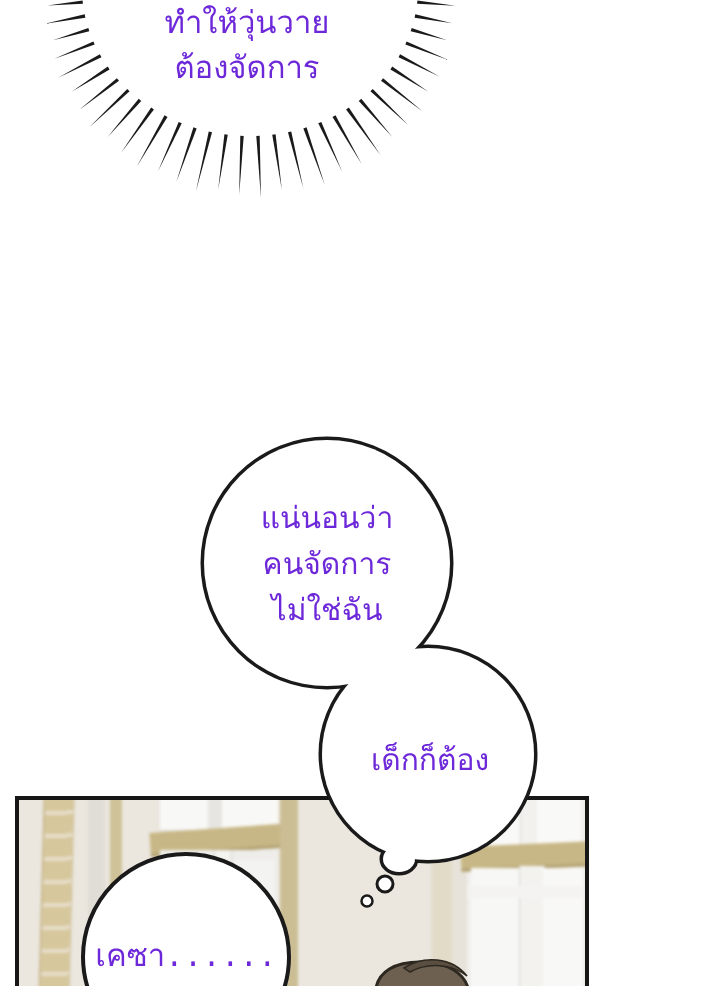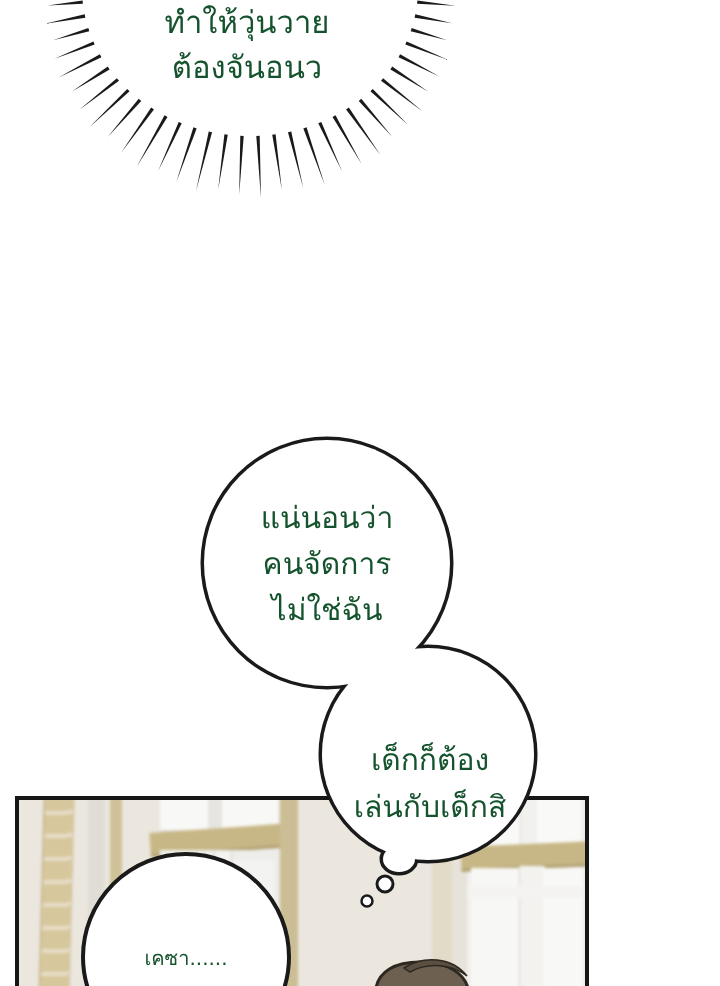--- a/index.html
+++ b/index.html
@@ -1,25 +1,25 @@
 <!DOCTYPE html>
 <html><head>
 <meta charset="utf-8">
 <style>
   html,body{margin:0;padding:0;background:#ffffff;}
   .stage{
     position:relative;width:720px;height:986px;overflow:hidden;background:#ffffff;
     font-family:"DejaVu Sans",sans-serif;color:#1a1a1a;
   }
-  .txt{position:absolute;text-align:center;color:#14532d;font-weight:500;}
+  .txt{position:absolute;text-align:center;color:#6d28d9;font-weight:500;}
   .txt div{white-space:nowrap;}
   .burst-text{left:95px;top:0;width:304px;font-size:31px;line-height:45px;}
   .bubbleA-text{left:207px;top:497px;width:240px;font-size:30px;line-height:46px;font-family:Liberation Mono, monospace;}
   .bubbleB-text{left:325px;top:736px;width:210px;font-size:30px;line-height:47px;}
-  .bubbleC-text{left:84px;top:936px;width:204px;font-size:20px;line-height:44px;}
+  .bubbleC-text{left:84px;top:936px;width:204px;font-size:31px;line-height:44px;font-family:Liberation Mono, monospace;}
 
   .panel{
     position:absolute;left:15px;top:796px;width:574px;height:190px;
     box-sizing:border-box;border:4px solid #161616;border-bottom:none;
     background:#ebe7df;overflow:hidden;
   }
   .panel-bg{position:absolute;left:-6px;top:-6px;width:578px;height:198px;filter:blur(1.5px);}
   .panel-bg-inner{position:absolute;left:6px;top:6px;width:566px;height:186px;}
   .layer{position:absolute;}
   .ladder{
@@ -179,31 +179,30 @@
     <circle cx="186" cy="957" r="103" fill="#ffffff" stroke="#1a1a1a" stroke-width="4"></circle>
 
     <g>
       <path d="M 376 988 C 379 972 394 962 420 962 C 449 962 464 974 468 988 Z" fill="#6d6051" stroke="#2e2920" stroke-width="3"></path>
       <path d="M 404 968 C 424 955 452 957 467 976 C 452 964 428 962 410 972 Z" fill="#5a4f40" stroke="#2e2920" stroke-width="1.5"></path>
     </g>
   </svg>
 
   <div class="txt burst-text">
     <div>ทำให้วุ่นวาย</div>
-    <div>ต้องจันอนว</div>
+    <div>ต้องจัดการ</div>
   </div>
 
   <div class="txt bubbleA-text">
     <div>แน่นอนว่า</div>
     <div>คนจัดการ</div>
     <div>ไม่ใช่ฉัน</div>
   </div>
 
   <div class="txt bubbleB-text">
     <div>เด็กก็ต้อง</div>
-    <div>เล่นกับเด็กสิ</div>
   </div>
 
   <div class="txt bubbleC-text">
     <div>เคซา......</div>
   </div>
 
 </div>
 
 </body></html>

